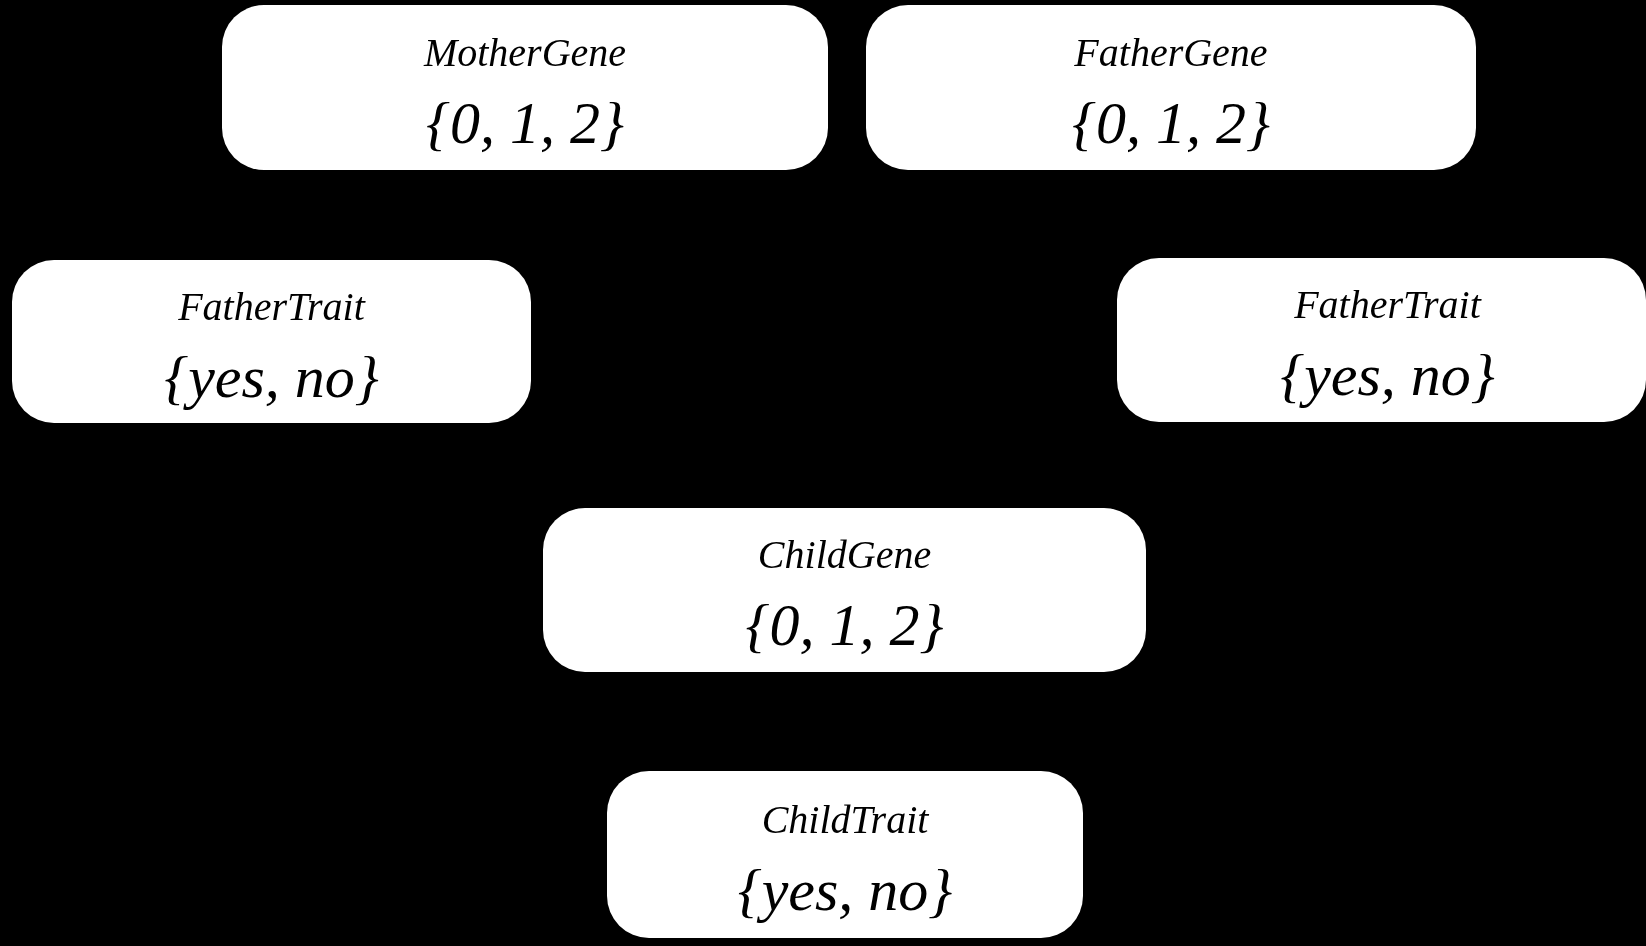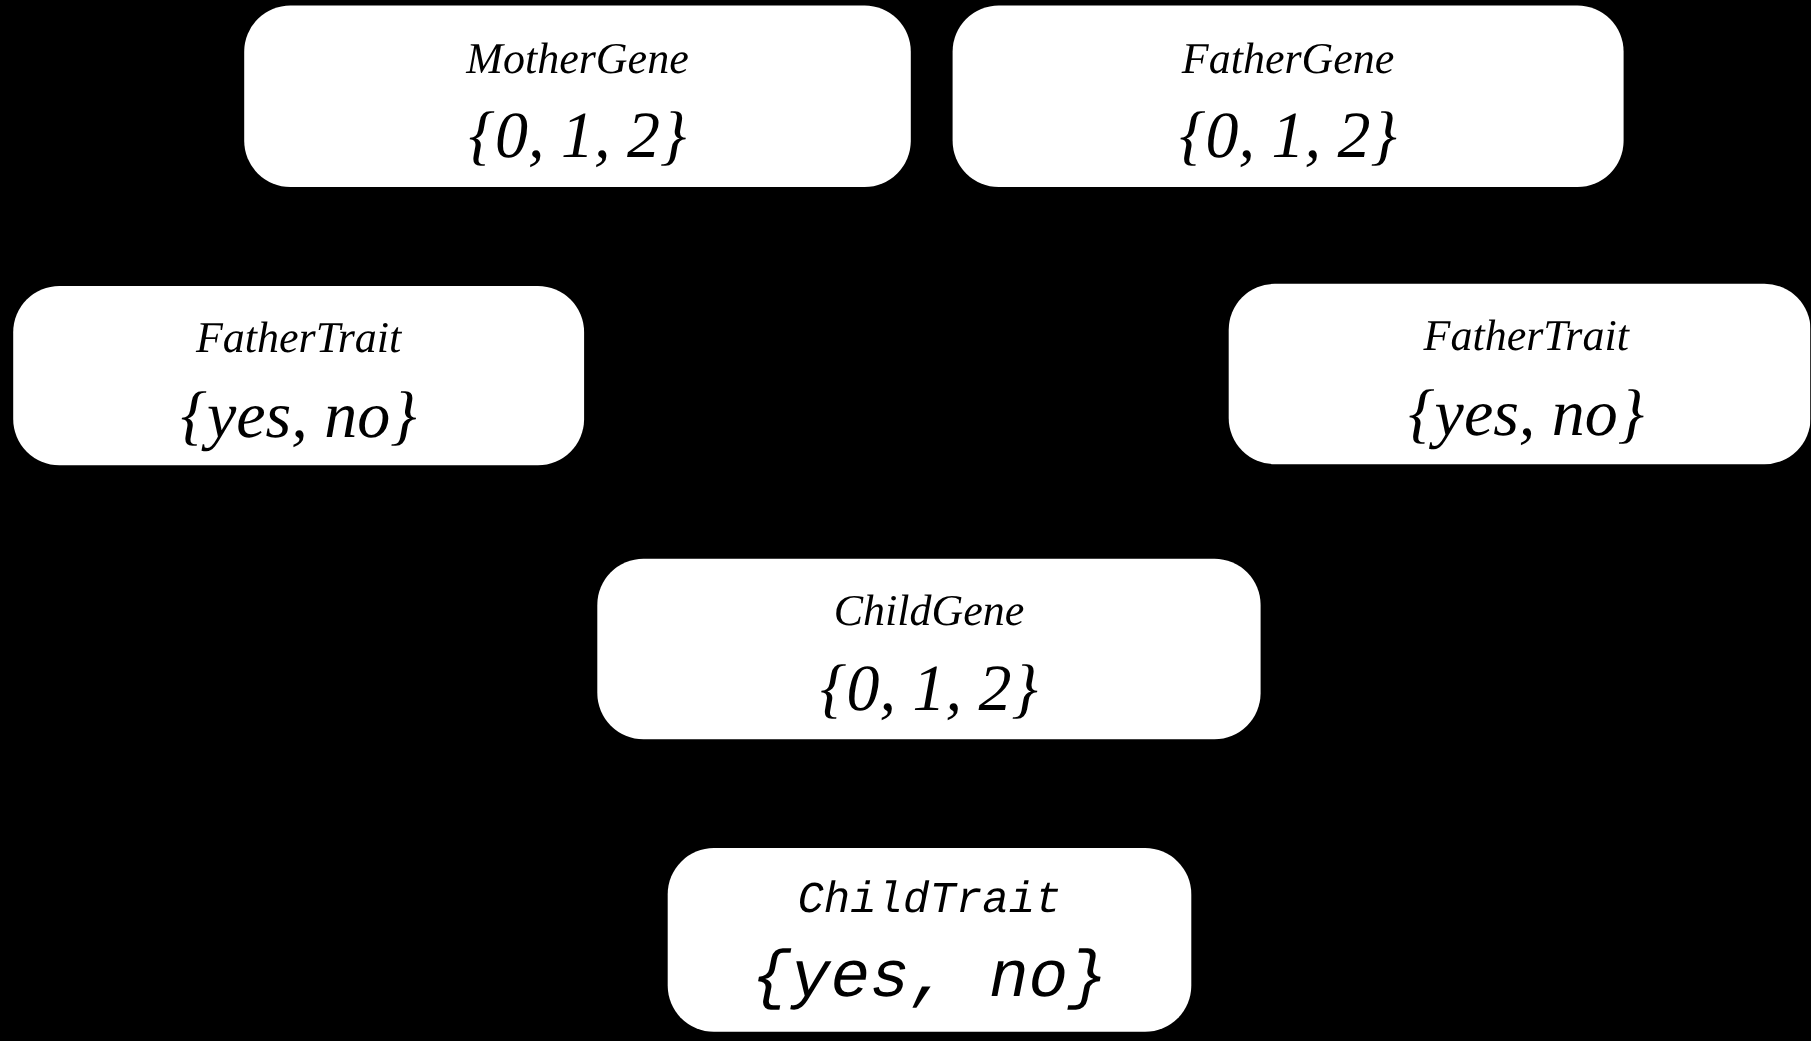--- a/index.html
+++ b/index.html
@@ -35,21 +35,21 @@
   .node .node-domain {
     font-size: 60px;
     white-space: nowrap;
   }
   
   #node-mother-gene  { left: 222px;  top: 5px;   width: 606px; height: 165px; }
   #node-father-gene  { left: 866px;  top: 5px;   width: 610px; height: 165px; }
   #node-mother-trait { left: 12px;   top: 260px; width: 519px; height: 163px; }
   #node-father-trait { left: 1117px; top: 258px; width: 517px; height: 164px; padding-left: 12px; }
   #node-child-gene   { left: 543px;  top: 508px; width: 603px; height: 164px; }
-  #node-child-trait  { left: 607px;  top: 771px; width: 476px; height: 167px; font-family: Liberation Mono, monospace; }
+  #node-child-trait  { left: 607px;  top: 771px; width: 476px; height: 167px; }
 </style>
 </head>
 <body>
 
 <div class="canvas">
 
   <div class="node" id="node-mother-gene">
     <div class="node-label">MotherGene</div>
     <div class="node-domain">{0, 1, 2}</div>
   </div>

